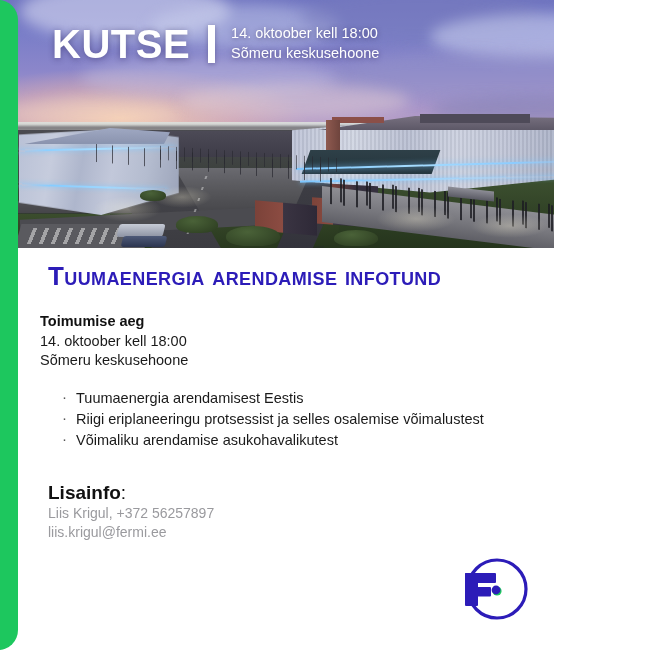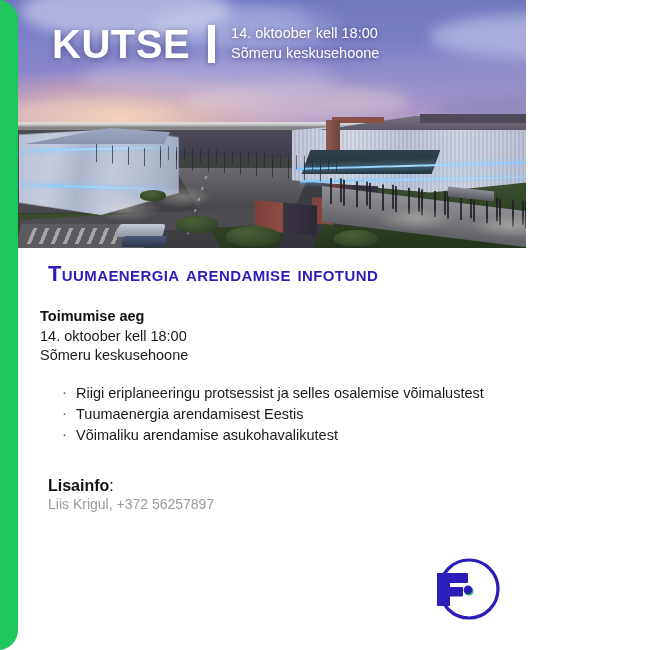--- a/index.html
+++ b/index.html
@@ -12,20 +12,21 @@
     background: #ffffff;
     font-family: "Liberation Sans", sans-serif;
     overflow: hidden;
   }
   .poster {
     position: relative;
     width: 526px;
     height: 650px;
     background: #ffffff;
     overflow: hidden;
+    padding-left: 28px;
   }
 
   
   .green-bar {
     position: absolute;
     left: -22px;
     top: 0;
     width: 40px;
     height: 650px;
     background: #1dc75e;
@@ -373,21 +374,21 @@
     position: absolute;
     left: 0;
     top: 248px;
     width: 650px;
     z-index: 3;
     padding: 0;
   }
   .title {
     margin: 14px 0 0 48px;
     color: #2c1cb8;
-    font-size: 22px;
+    font-size: 26px;
     font-weight: 700;
     font-variant: small-caps;
     letter-spacing: 0.4px;
     line-height: 1.1;
   }
   .block {
     margin-left: 40px;
     color: #111111;
   }
   .label-bold {
@@ -426,21 +427,21 @@
     left: 0;
     top: -1px;
     color: #555;
     font-size: 15px;
   }
   .footer {
     margin-left: 48px;
     margin-top: 32px;
   }
   .footer-head {
-    font-size: 16px;
+    font-size: 19px;
     color: #111;
   }
   .footer-head b { font-weight: 700; }
   .footer-line {
     font-size: 14px;
     line-height: 1.35;
     color: #9a9a9e;
   }
 
   
@@ -546,31 +547,32 @@
     <div class="title">Tuumaenergia arendamise infotund</div>
 
     <div class="block">
       <div class="label-bold">Toimumise aeg</div>
       <div class="line">14. oktoober kell 18:00</div>
       <div class="line">Sõmeru keskusehoone</div>
     </div>
 
     <div class="block">
       <ul class="bullets">
+        <li>Tuumaenergia arendamisest Eestis</li>
         <li>Riigi eriplaneeringu protsessist ja selles osalemise võimalustest</li>
-        <li>Tuumaenergia arendamisest Eestis</li>
         <li>Võimaliku arendamise asukohavalikutest</li>
       </ul>
     </div>
 
     <div class="footer">
       <div class="footer-head">
         <b>Lisainfo</b><span>:</span>
       </div>
       <div class="footer-line">Liis Krigul, +372 56257897</div>
+      <div class="footer-line">liis.krigul@fermi.ee</div>
     </div>
 
   </div>
 
   <div class="logo">
     <svg width="78" height="78" viewBox="0 0 78 78">
       <circle cx="43" cy="39" r="29" fill="none" stroke="#2c1cb8" stroke-width="3.2"></circle>
       <g fill="#2c1cb8">
         <rect x="11" y="23" width="13" height="33" rx="1"></rect>
         <rect x="11" y="23" width="31" height="10" rx="1"></rect>

